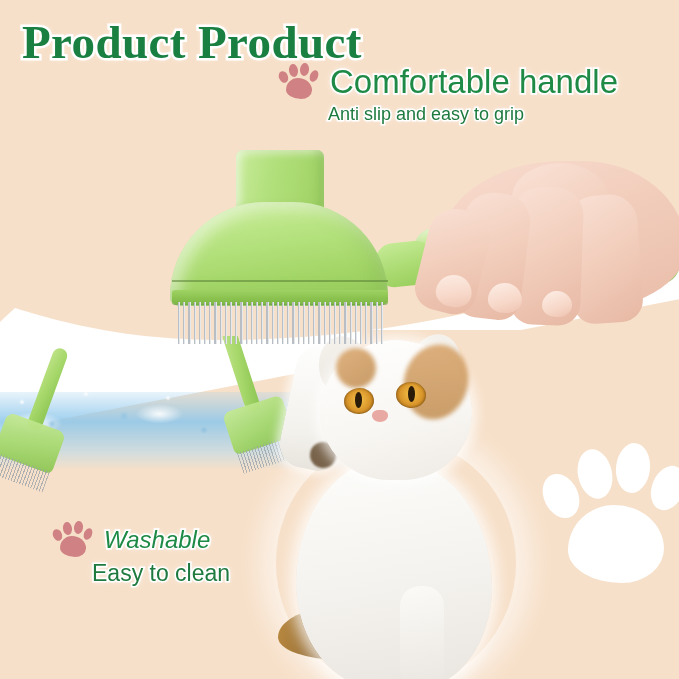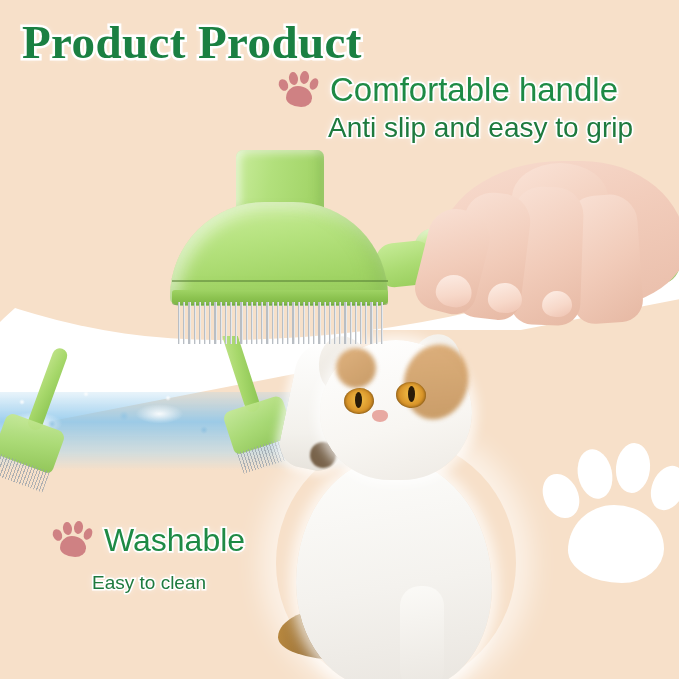--- a/index.html
+++ b/index.html
@@ -384,32 +384,32 @@
   }
   .feature-head {
     font-size: 33px;
     color: #1e8a45;
     white-space: nowrap;
     -webkit-text-stroke: 3.5px #ffffff;
     paint-order: stroke fill;
     text-shadow: 0 0 4px rgba(255,255,255,.95), 0 0 8px rgba(255,255,255,.8);
   }
   .feature-sub {
-    font-size: 28px;
+    font-size: 18px;
     color: #1e7a3e;
     white-space: nowrap;
     -webkit-text-stroke: 3.2px #ffffff;
     paint-order: stroke fill;
     text-shadow: 0 0 4px rgba(255,255,255,.95), 0 0 8px rgba(255,255,255,.8);
   }
-  .feature-comfortable { left: 278px; top: 70px; }
+  .feature-comfortable { left: 278px; top: 62px; }
   .feature-comfortable .feature-sub { margin-left: 50px; margin-top: 2px; }
   .feature-washable { left: 52px; top: 520px; }
-  .feature-washable .feature-head { font-size: 32px; }
-  .feature-washable .feature-sub { margin-left: 40px; margin-top: 12px; font-size: 19px; }
+  .feature-washable .feature-head { font-size: 24px; font-style: italic; }
+  .feature-washable .feature-sub { margin-left: 40px; margin-top: 0; font-size: 23px; }
 
   
   .paw-icon {
     position: relative;
     width: 42px;
     height: 40px;
     flex: 0 0 42px;
   }
   .paw-icon i {
     position: absolute;

